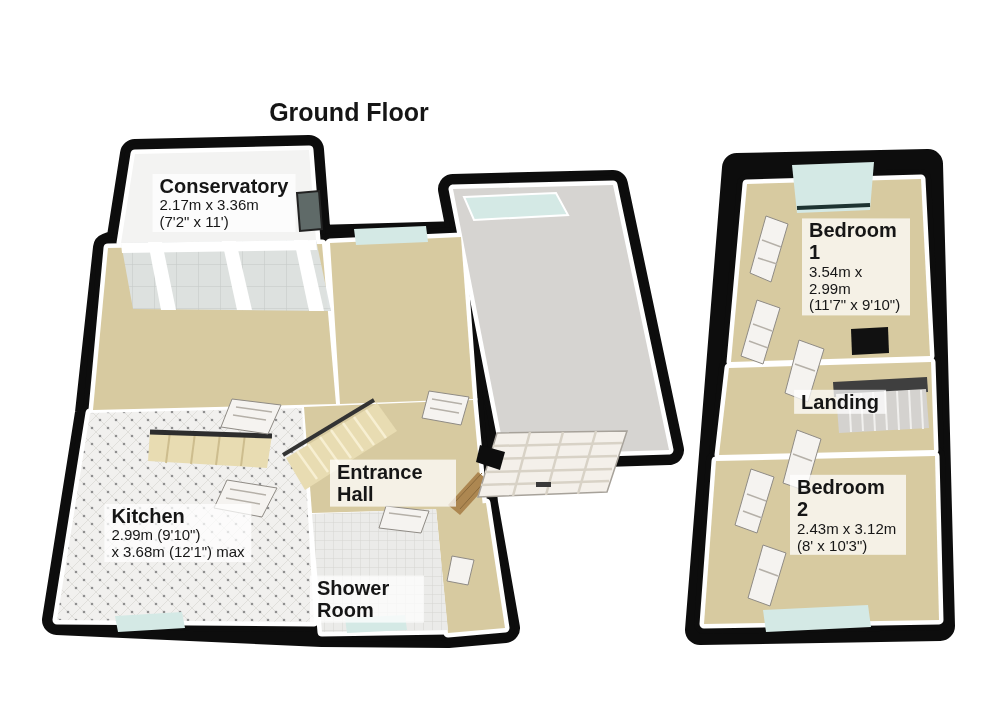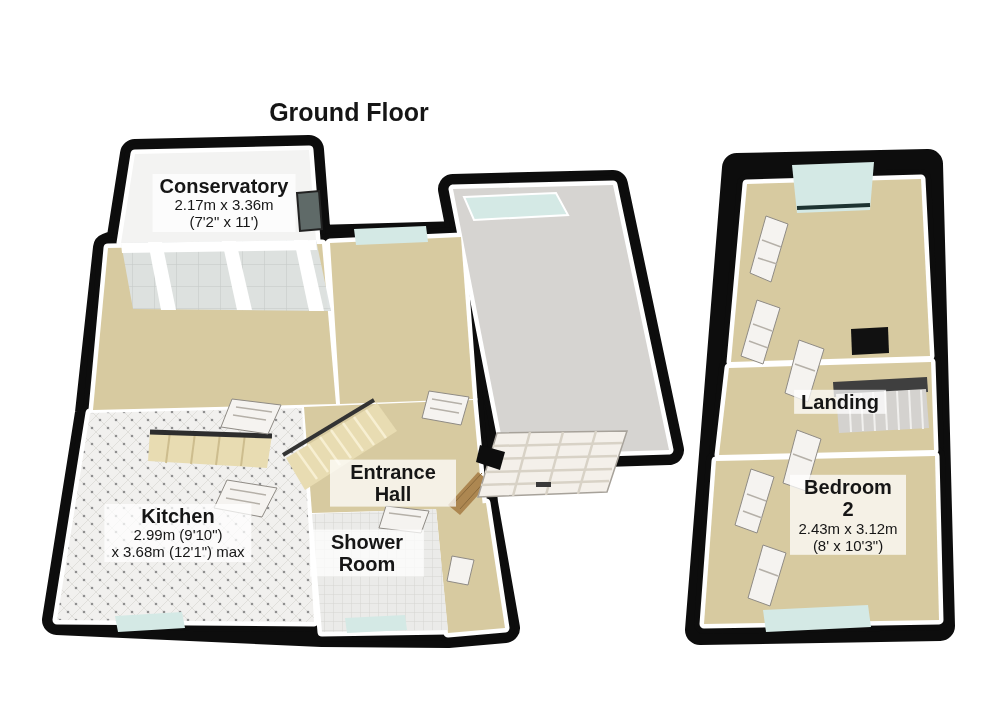--- a/index.html
+++ b/index.html
@@ -1,24 +1,24 @@
 <!DOCTYPE html>
 <html><head>
 <meta charset="utf-8">
 <style>
   html,body{margin:0;padding:0;background:#ffffff;}
   body{width:1000px;height:727px;overflow:hidden;font-family:"Liberation Sans",sans-serif;}
   .canvas{position:relative;width:964px;height:727px;background:#ffffff;}
   .canvas svg{position:absolute;left:0;top:0;}
   .floor-title{position:absolute;transform:translate(-50%,-50%);font-weight:bold;font-size:25px;color:#151515;white-space:nowrap;}
   .room-label{position:absolute;transform:translate(-50%,-50%);background:rgba(255,255,255,0.74);
-    text-align:center;padding:1px 7px;line-height:1.12;color:#161616;}
+    padding:1px 7px;line-height:1.12;color:#161616;}
   .room-label .rname{font-weight:bold;font-size:20px;}
   .room-label .rdim{font-size:15px;font-weight:normal;}
-  .w134{max-width:134px;} .w112{max-width:112px;} .w100{max-width:100px;}
+  .w134{max-width:134px;} .w112{max-width:112px;} .w100{max-width:100px;margin-top:46px;}
   
   .sil{fill:none;stroke-width:30;stroke-linejoin:round;}
   .wb{fill:none;stroke:#0d0d0d;stroke-width:20;stroke-linejoin:round;}
   .ww{fill:none;stroke:#ffffff;stroke-width:9;stroke-linejoin:round;}
   .conservatory-int{fill:#f3f3f2;}
   .kitchen-floor{fill:url(#kdots);}
   .shower-floor{fill:url(#stile);}
   .roof{fill:url(#ctile);opacity:0.95;}
   .mullion{fill:#ffffff;}
   .stepline{stroke:#f7efd2;stroke-width:2.5;}
@@ -255,20 +255,25 @@
 <div class="room-label" style="left:178px;top:533px">
   <div class="rname">Kitchen</div>
   <div class="rdim">2.99m (9'10")</div>
   <div class="rdim">x 3.68m (12'1") max</div>
 </div>
 
 <div class="room-label w100" style="left:367px;top:553px">
   <div class="rname">Shower Room</div>
 </div>
 
+<div class="room-label" style="left:856px;top:267px">
+  <div class="rname">Bedroom 1</div>
+  <div class="rdim">3.54m x 2.99m</div>
+  <div class="rdim">(11'7" x 9'10")</div>
+</div>
 
 <div class="room-label" style="left:840px;top:402px">
   <div class="rname">Landing</div>
 </div>
 
 <div class="room-label" style="left:848px;top:515px">
   <div class="rname">Bedroom 2</div>
   <div class="rdim">2.43m x 3.12m</div>
   <div class="rdim">(8' x 10'3")</div>
 </div>

